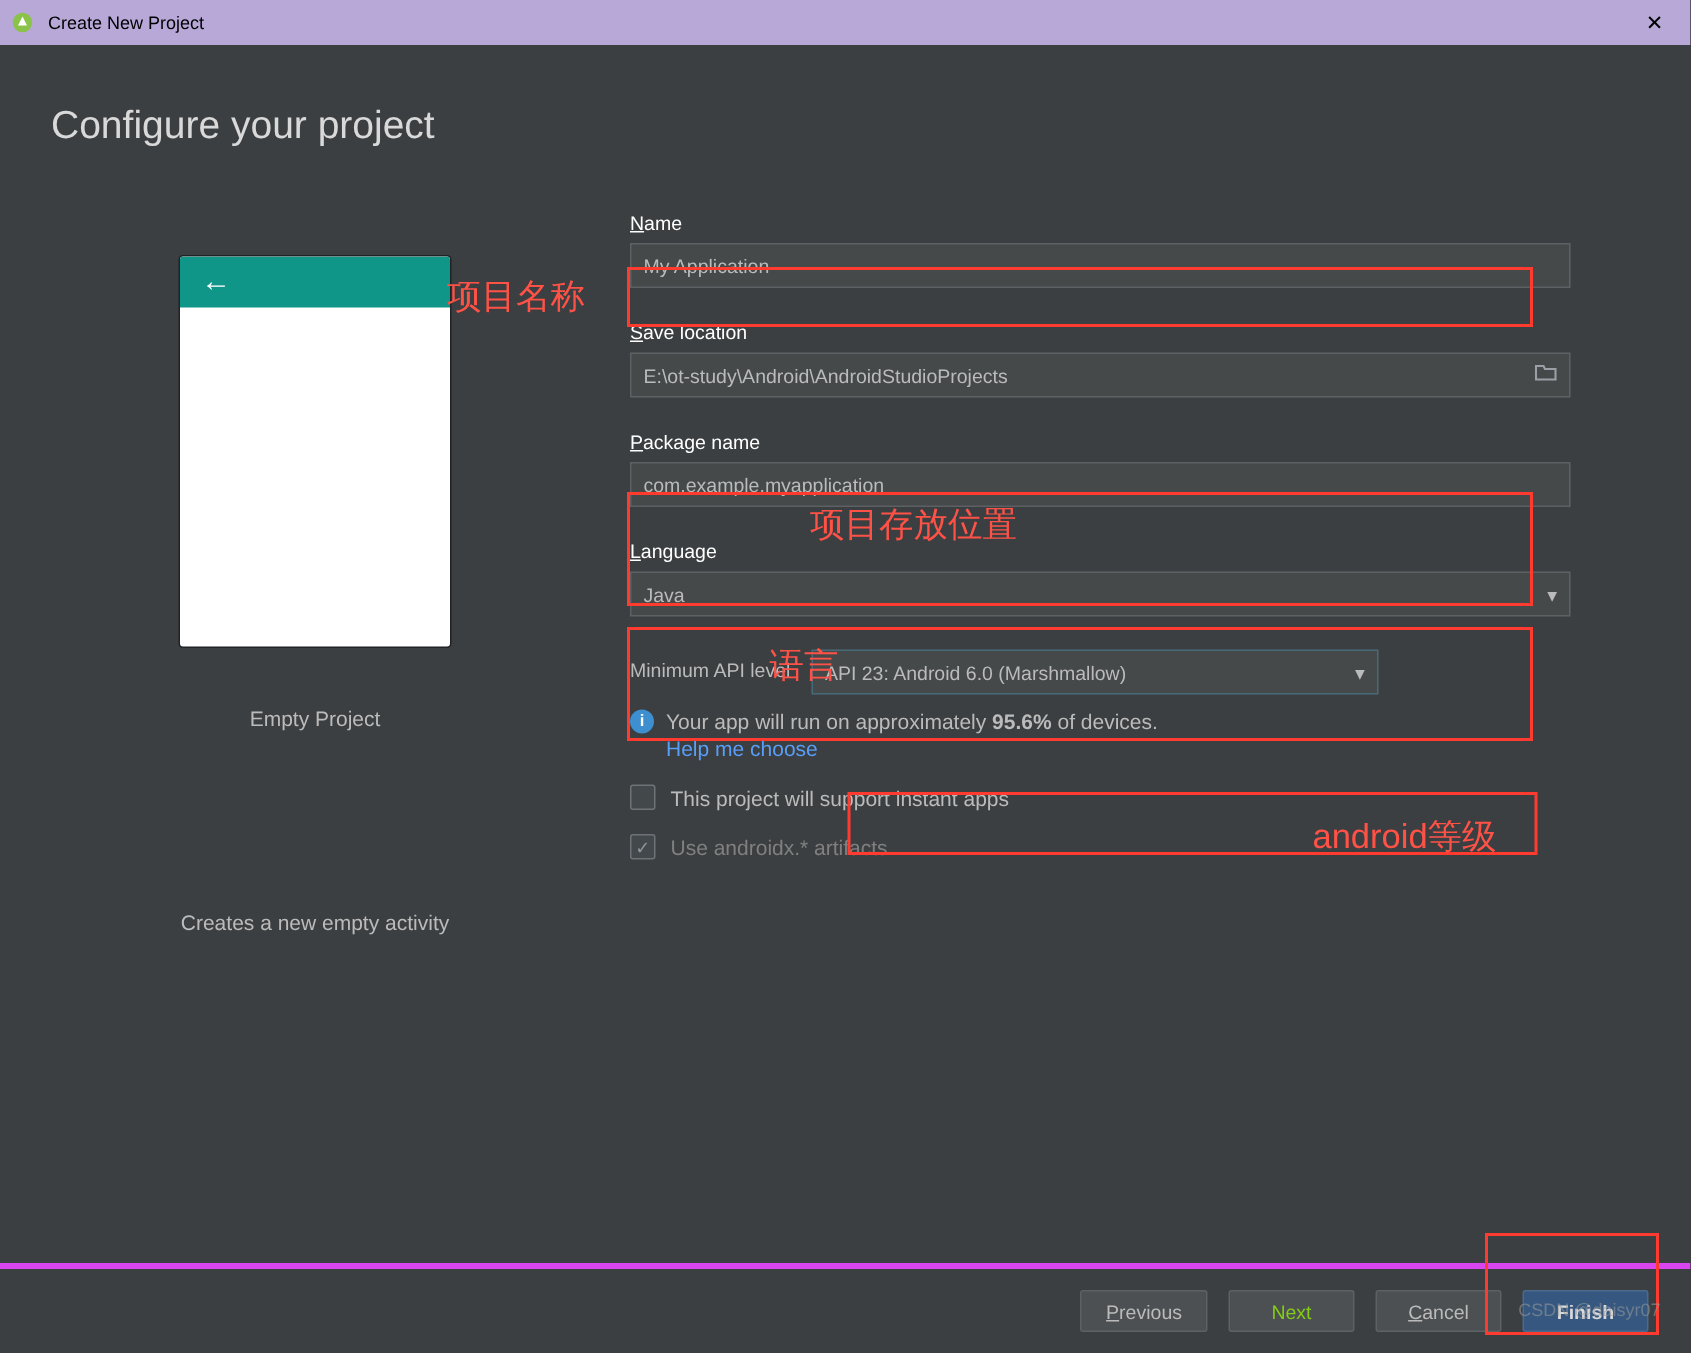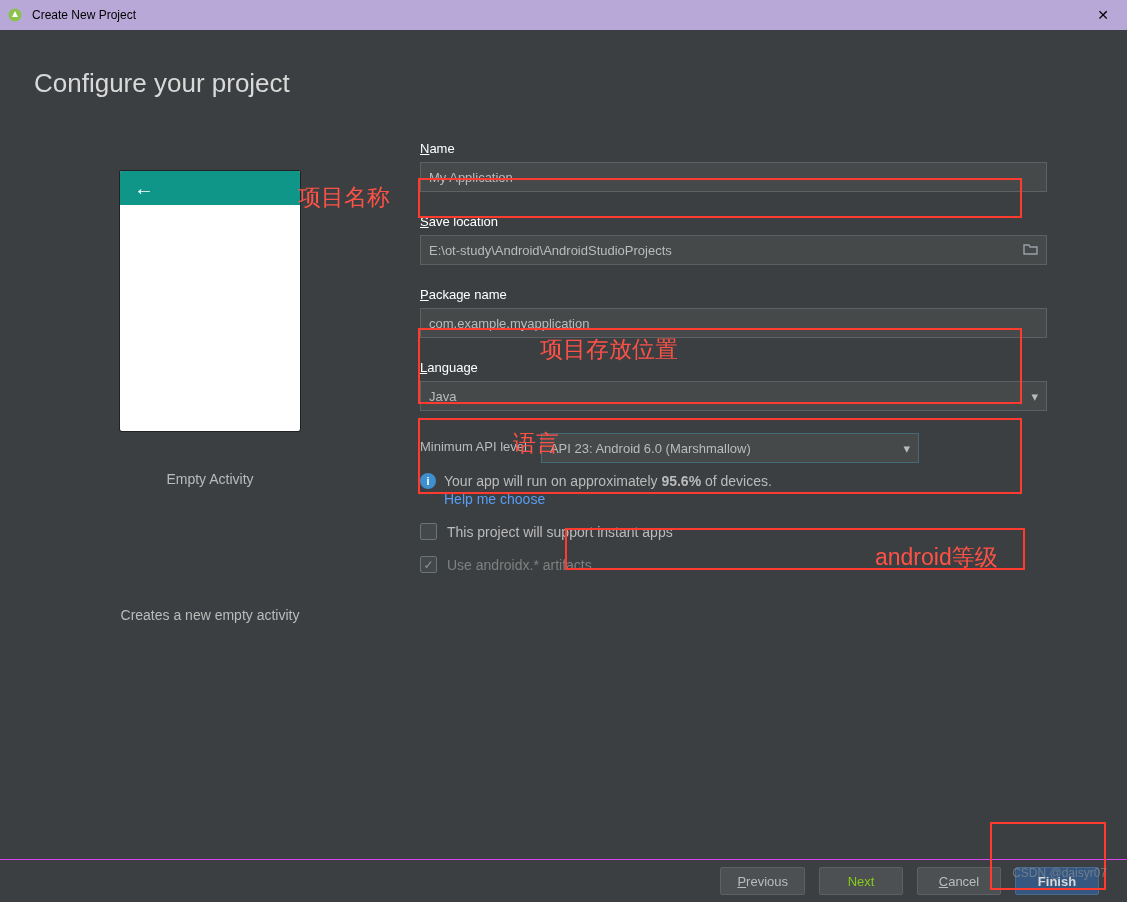--- a/index.html
+++ b/index.html
@@ -96,24 +96,24 @@
   .chk-row { display:flex; align-items:center; gap:10px; margin-top:16px; font-size:14px; color:#bbbbbb;}
   .chk-row.dim { color:#808080; }
   .chk {
     width:17px; height:17px; border:1px solid #6e7377; border-radius:2px; display:flex; align-items:center; justify-content:center;
     background:#43494a;
   }
   .chk.on { background:#43494a; }
 
   
   .footer {
-    height: 43px;
+    height: 60px;
     display:flex; justify-content:flex-end; align-items:center; gap:14px;
     padding: 0 28px 0 0;
-    border-top: 1px solid #d946ef;
+    border-top: 4px solid #d946ef;
   }
   .btn {
     height:28px; min-width:84px; padding: 0 16px; border:1px solid #5d6164;
     background:#4c5052; color:#bbbbbb; font-size:13px; display:flex; align-items:center; justify-content:center;
     cursor:pointer; border-radius:2px;
   }
   .btn.disabled { color:#84cc16; }
   .btn.primary { background:#365880; border-color:#4b6a8e; color:#d9d9d9; font-weight:bold; }
   .btn .u { text-decoration: underline; }
 
@@ -149,21 +149,21 @@
 <div class="window-body">
   <h1 class="page-title">Configure your project</h1>
 
   <div class="content">
     <div class="left-col">
       <div class="preview">
         <div class="bar">
           <span class="back">←</span>
         </div>
       </div>
-      <div class="preview-label">Empty Activity</div>
+      <div class="preview-label">Empty Project</div>
       <div class="preview-desc">Creates a new empty activity</div>
     </div>
 
     <div class="form-col">
 
       <div class="field">
         <span class="field-label"><span class="u">N</span>ame</span>
         <div class="text-input">
           <input value="My Application" style="">
         </div>

